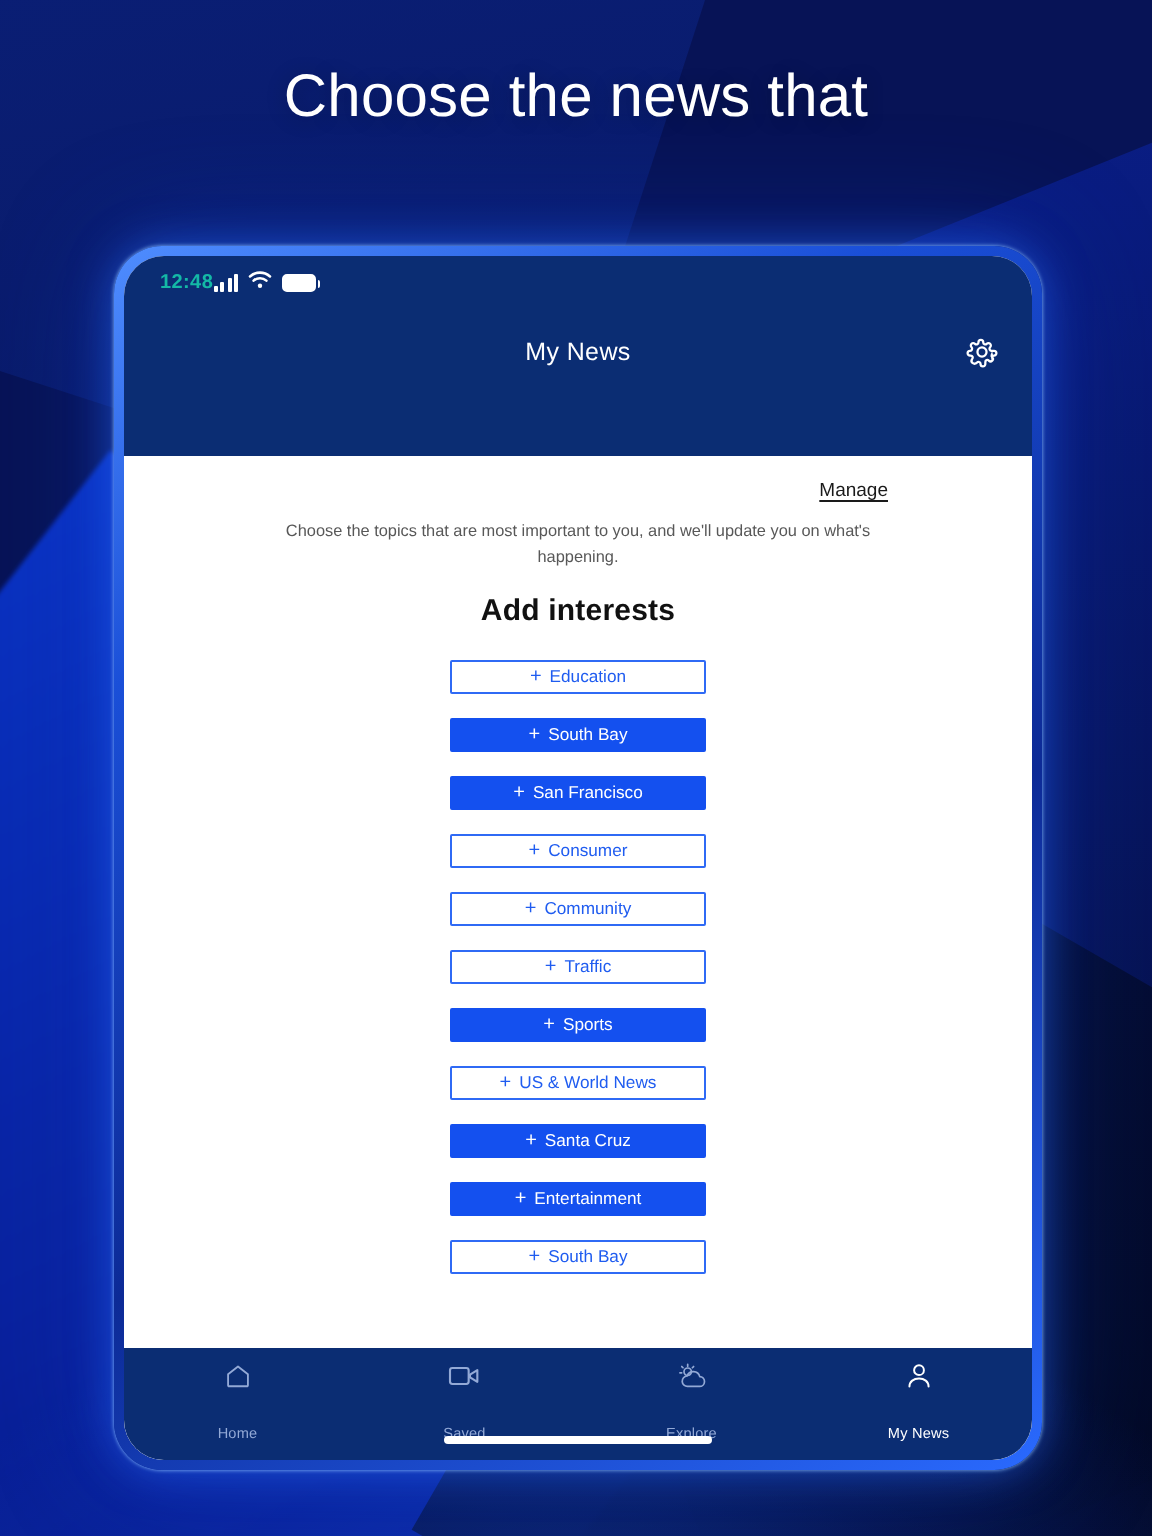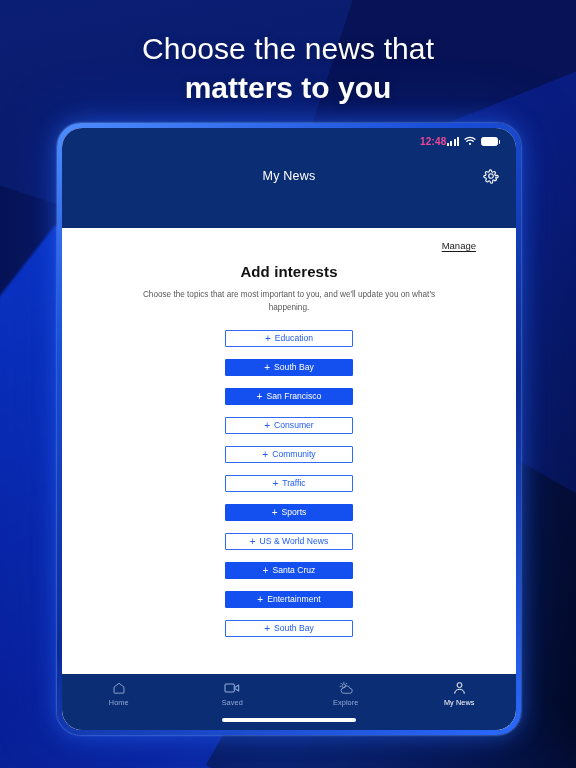--- a/index.html
+++ b/index.html
@@ -101,23 +101,23 @@
     background: #ffffff;
     display: flex;
     flex-direction: column;
   }
 
   
   #status-bar {
     height: 26px;
     background: #0b2d73;
     display: flex; align-items: center;
-    justify-content: flex-end;
+    justify-content: flex-start;
     padding: 0 18px 0 18px;
-    color: #ec4899;
+    color: #14b8a6;
     flex: 0 0 auto;
   }
   #status-time { font-size: 10px; font-weight: 700; letter-spacing: .2px; }
   #status-icons { display: flex; align-items: center; gap: 5px; }
   .bars-icon { display: flex; align-items: flex-end; gap: 1.5px; height: 9px; }
   .bars-icon i { display: block; width: 2px; background: #fff; border-radius: .5px; }
   .bars-icon i:nth-child(1){ height: 3px; }
   .bars-icon i:nth-child(2){ height: 5px; }
   .bars-icon i:nth-child(3){ height: 7px; }
   .bars-icon i:nth-child(4){ height: 9px; }
@@ -168,21 +168,21 @@
 
   
   #content-area {
     flex: 1 1 auto;
     background: #ffffff;
     position: relative;
     overflow: hidden;
   }
   #manage-row {
     display: flex; justify-content: flex-end;
-    padding: 12px 40px 0 0;
+    padding: 12px 72px 0 0;
     align-items: flex-end;
   }
   #manage-link {
     font-size: 9.5px; color: #1a1a1a;
     text-decoration: underline; text-underline-offset: 2px;
   }
   #add-interests-title {
     text-align: center;
     font-size: 15px; font-weight: 700; color: #111111;
     margin-top: 12px;
@@ -225,21 +225,21 @@
     position: absolute; left: 0; right: 0; bottom: 0;
     height: 56px;
     background: #0b2d73;
     display: flex;
     padding-top: 7px;
     z-index: 3;
   }
   .nav-item {
     flex: 1 1 20%;
     display: flex; flex-direction: column;
-    align-items: center; gap: 3px;
+    align-items: center; gap: 17px;
     position: relative;
   }
   .nav-item .nav-icon { height: 14px; display: flex; align-items: center; justify-content: center; }
   .nav-item .nav-label { font-size: 7.3px; color: #93a9d6; letter-spacing: .1px; }
   .nav-item.active .nav-label { color: #ffffff; }
   #home-indicator {
     position: absolute; left: 50%; bottom: 8px;
     transform: translateX(-50%);
     width: 134px; height: 4px;
     background: #ffffff; border-radius: 3px;
@@ -252,21 +252,20 @@
 <div id="promo-stage">
 
   <div id="bg-facet-d"></div>
   <div id="bg-facet-b"></div>
   <div id="bg-facet-a"></div>
   <div id="bg-facet-c"></div>
   <div id="bg-glow"></div>
 
   <div id="promo-headline">
     <span class="line1">Choose the news that</span>
-    <span class="line2">matters to you</span>
   </div>
 
   <div id="tablet-device">
     <div id="tablet-screen">
 
       <div id="status-bar">
         <span id="status-time">12:48</span>
         <span id="status-icons">
           <span class="bars-icon">
               <i></i>
@@ -297,22 +296,22 @@
 
       <div id="tab-bar">
       </div>
 
       <div id="content-area">
 
         <div id="manage-row">
           <span id="manage-link">Manage</span>
         </div>
 
+        <div id="add-interests-desc">Choose the topics that are most important to you, and we'll update you on what's happening.</div>
         <div id="add-interests-title">Add interests</div>
-        <div id="add-interests-desc">Choose the topics that are most important to you, and we'll update you on what's happening.</div>
 
         <div id="interest-list">
           <div class="interest-chip outlined">
             <span class="plus">+</span>
             <span>Education</span>
           </div>
           <div class="interest-chip filled">
             <span class="plus">+</span>
             <span>South Bay</span>
           </div>

